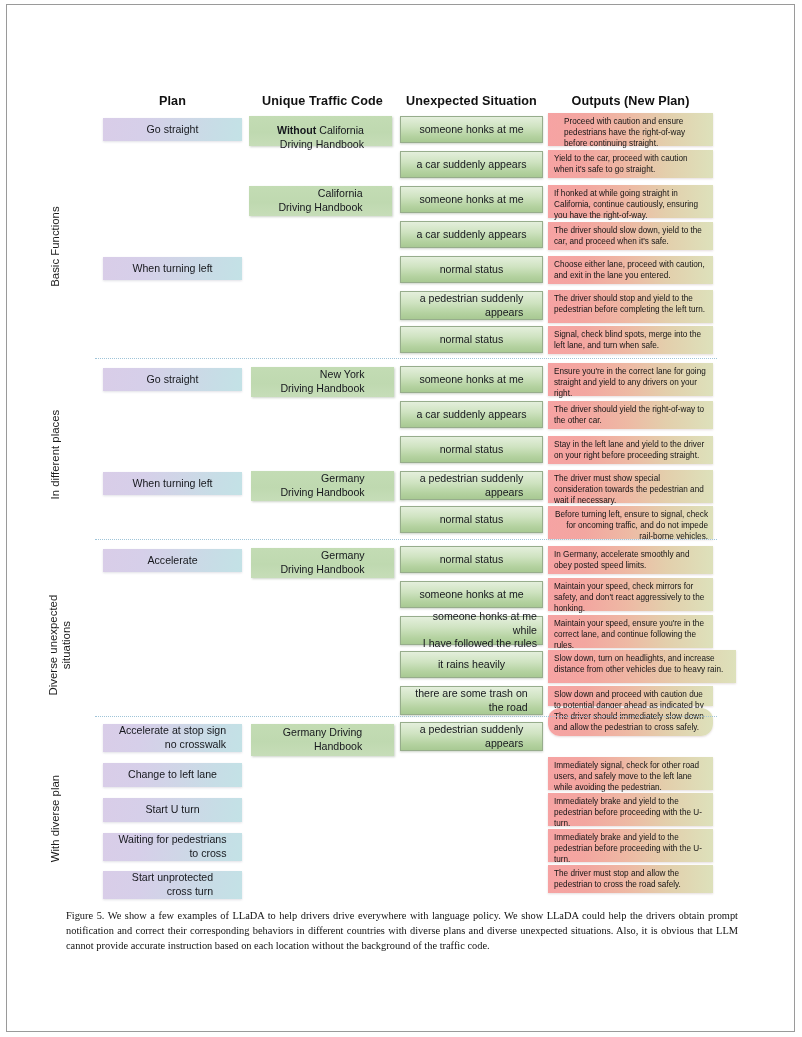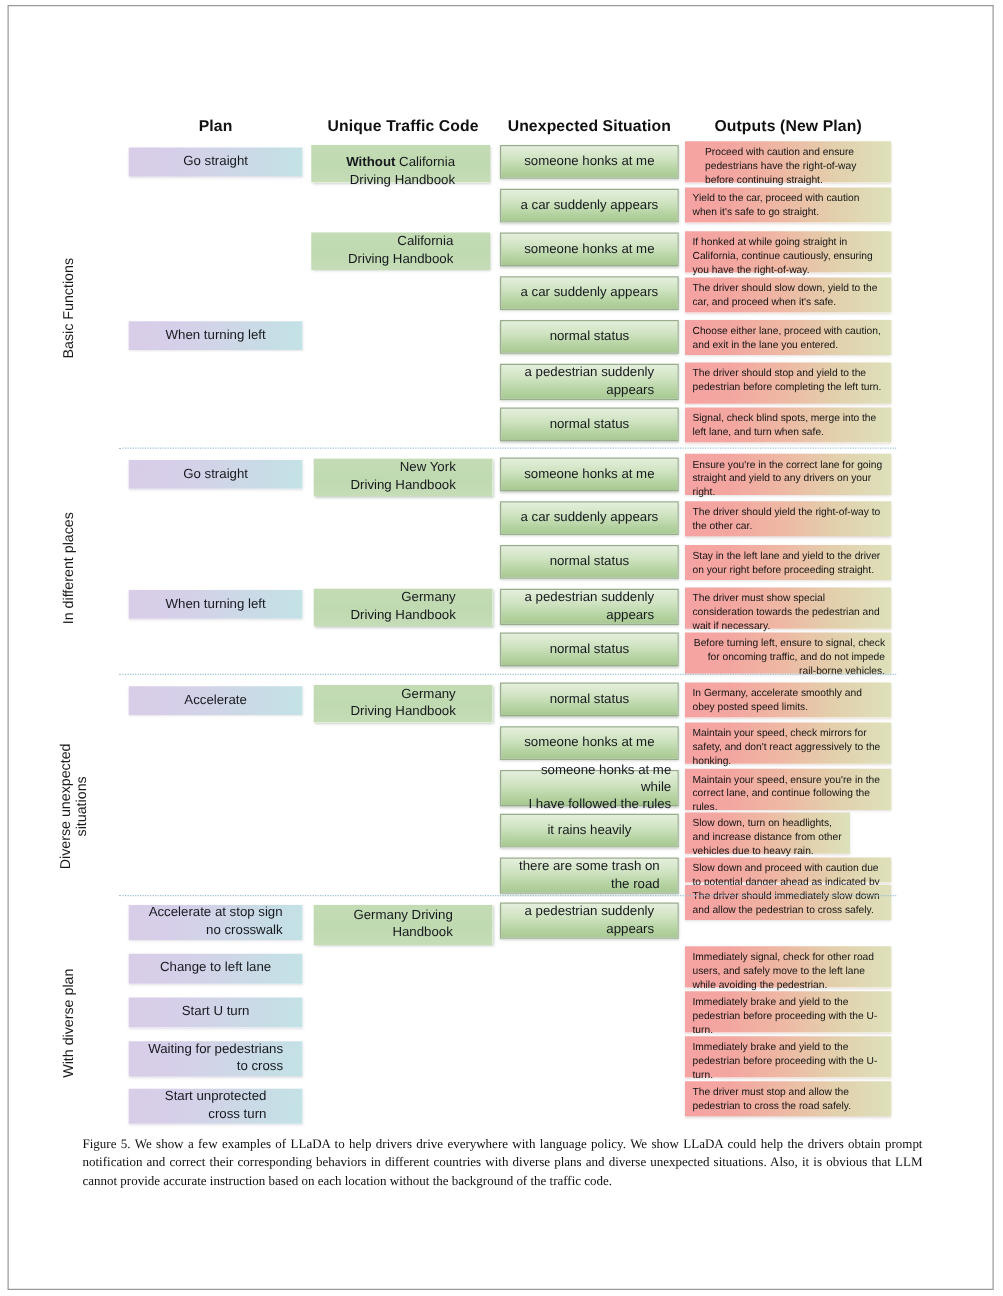--- a/index.html
+++ b/index.html
@@ -215,24 +215,24 @@
 
   <div class="box out-box" style="left:548px;top:363px;width:165px;height:33px;">Ensure you're in the correct lane for going straight and yield to any drivers on your right.</div>
   <div class="box out-box" style="left:548px;top:401px;width:165px;height:28px;">The driver should yield the right-of-way to the other car.</div>
   <div class="box out-box" style="left:548px;top:436px;width:165px;height:28px;">Stay in the left lane and yield to the driver on your right before proceeding straight.</div>
   <div class="box out-box" style="left:548px;top:470px;width:165px;height:33px;">The driver must show special consideration towards the pedestrian and wait if necessary.</div>
   <div class="box out-box" style="left:548px;top:506px;width:165px;height:33px;text-align:right;">Before turning left, ensure to signal, check for oncoming traffic, and do not impede rail-borne vehicles.</div>
 
   <div class="box out-box" style="left:548px;top:546px;width:165px;height:28px;">In Germany, accelerate smoothly and obey posted speed limits.</div>
   <div class="box out-box" style="left:548px;top:578px;width:165px;height:33px;">Maintain your speed, check mirrors for safety, and don't react aggressively to the honking.</div>
   <div class="box out-box" style="left:548px;top:615px;width:165px;height:33px;">Maintain your speed, ensure you're in the correct lane, and continue following the rules.</div>
-  <div class="box out-box" style="left:548px;top:650px;width:132px;height:33px;">Slow down, turn on headlights, and increase distance from other vehicles due to heavy rain.</div>
+  <div class="box out-box" style="left:548px;top:650px;width:188px;height:33px;">Slow down, turn on headlights, and increase distance from other vehicles due to heavy rain.</div>
   <div class="box out-box" style="left:548px;top:686px;width:165px;height:20px;">Slow down and proceed with caution due to potential danger ahead as indicated by the warning signs.</div>
 
-  <div class="box out-box" style="left:548px;top:708px;width:165px;height:28px;">The driver should immediately slow down and allow the pedestrian to cross safely.</div>
+  <div class="box out-box" style="left:548px;top:708px;width:165px;height:28px;border-radius:12px;">The driver should immediately slow down and allow the pedestrian to cross safely.</div>
   <div class="box out-box" style="left:548px;top:757px;width:165px;height:33px;">Immediately signal, check for other road users, and safely move to the left lane while avoiding the pedestrian.</div>
   <div class="box out-box" style="left:548px;top:793px;width:165px;height:33px;">Immediately brake and yield to the pedestrian before proceeding with the U-turn.</div>
   <div class="box out-box" style="left:548px;top:829px;width:165px;height:33px;">Immediately brake and yield to the pedestrian before proceeding with the U-turn.</div>
   <div class="box out-box" style="left:548px;top:865px;width:165px;height:28px;">The driver must stop and allow the pedestrian to cross the road safely.</div>
 
   <div class="dotted-sep" style="left:95px;top:358px;width:622px;"></div>
   <div class="dotted-sep" style="left:95px;top:539px;width:622px;"></div>
   <div class="dotted-sep" style="left:95px;top:716px;width:622px;"></div>
 
   <div id="caption">

